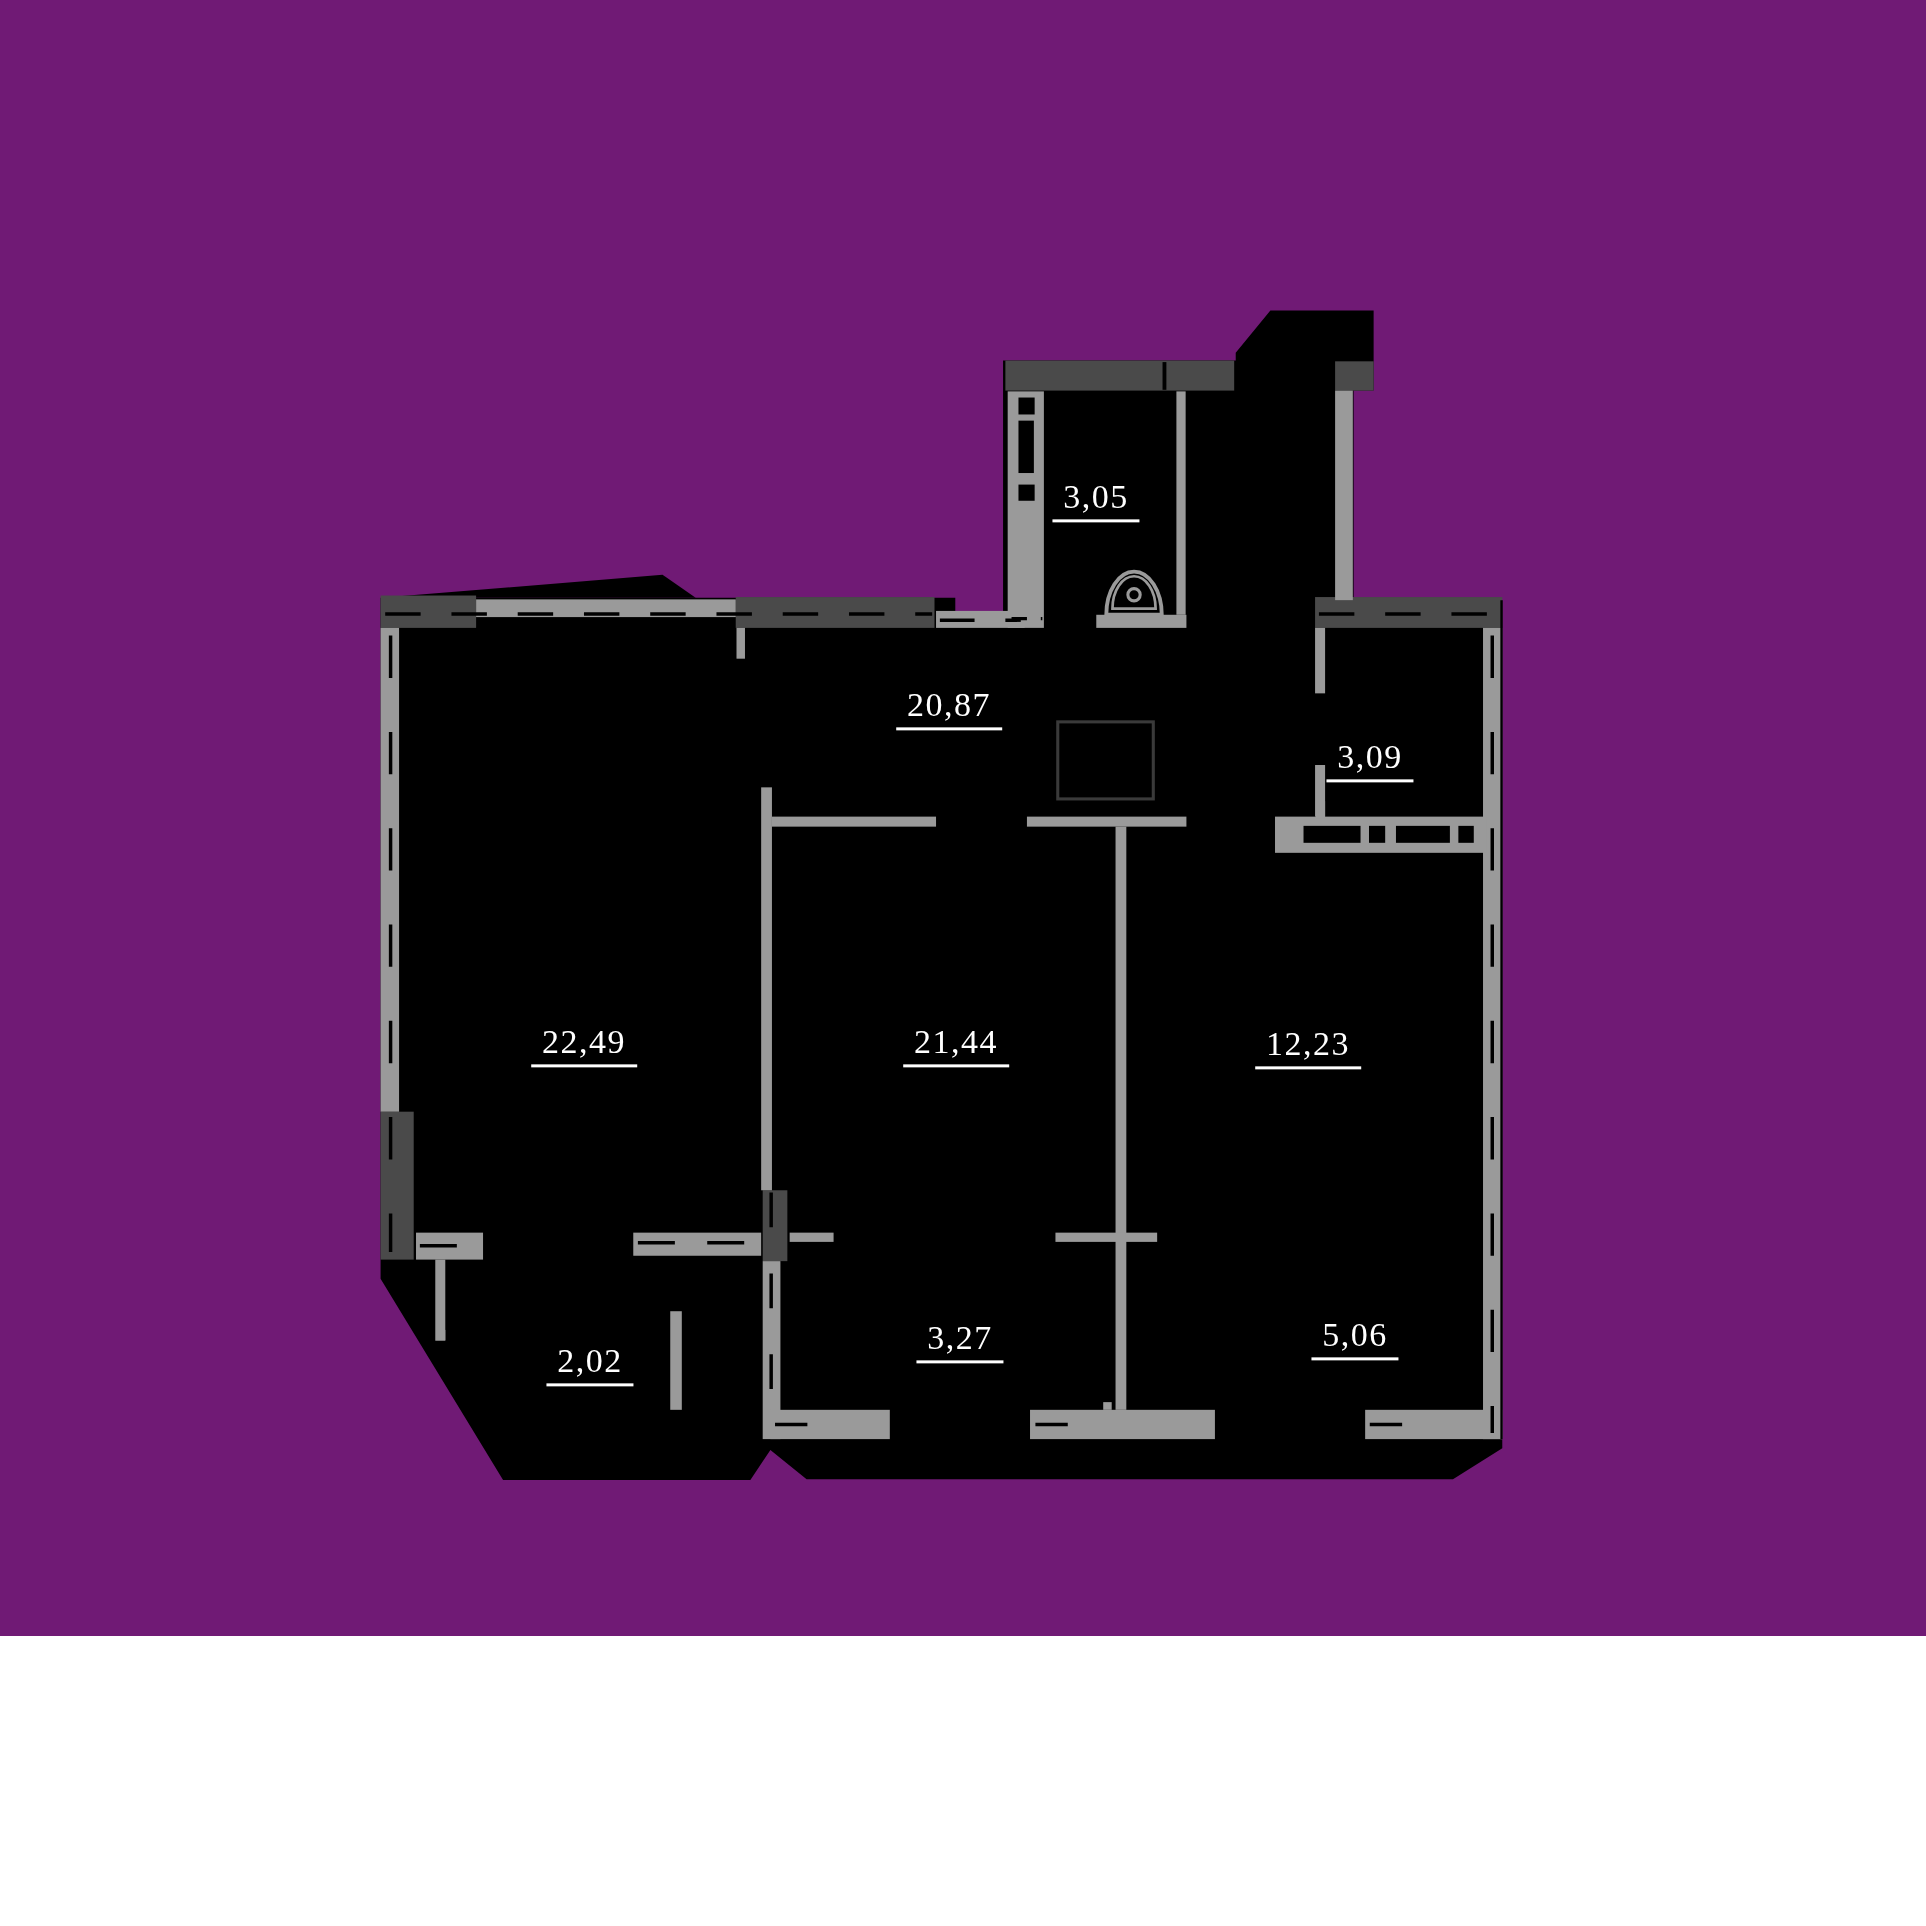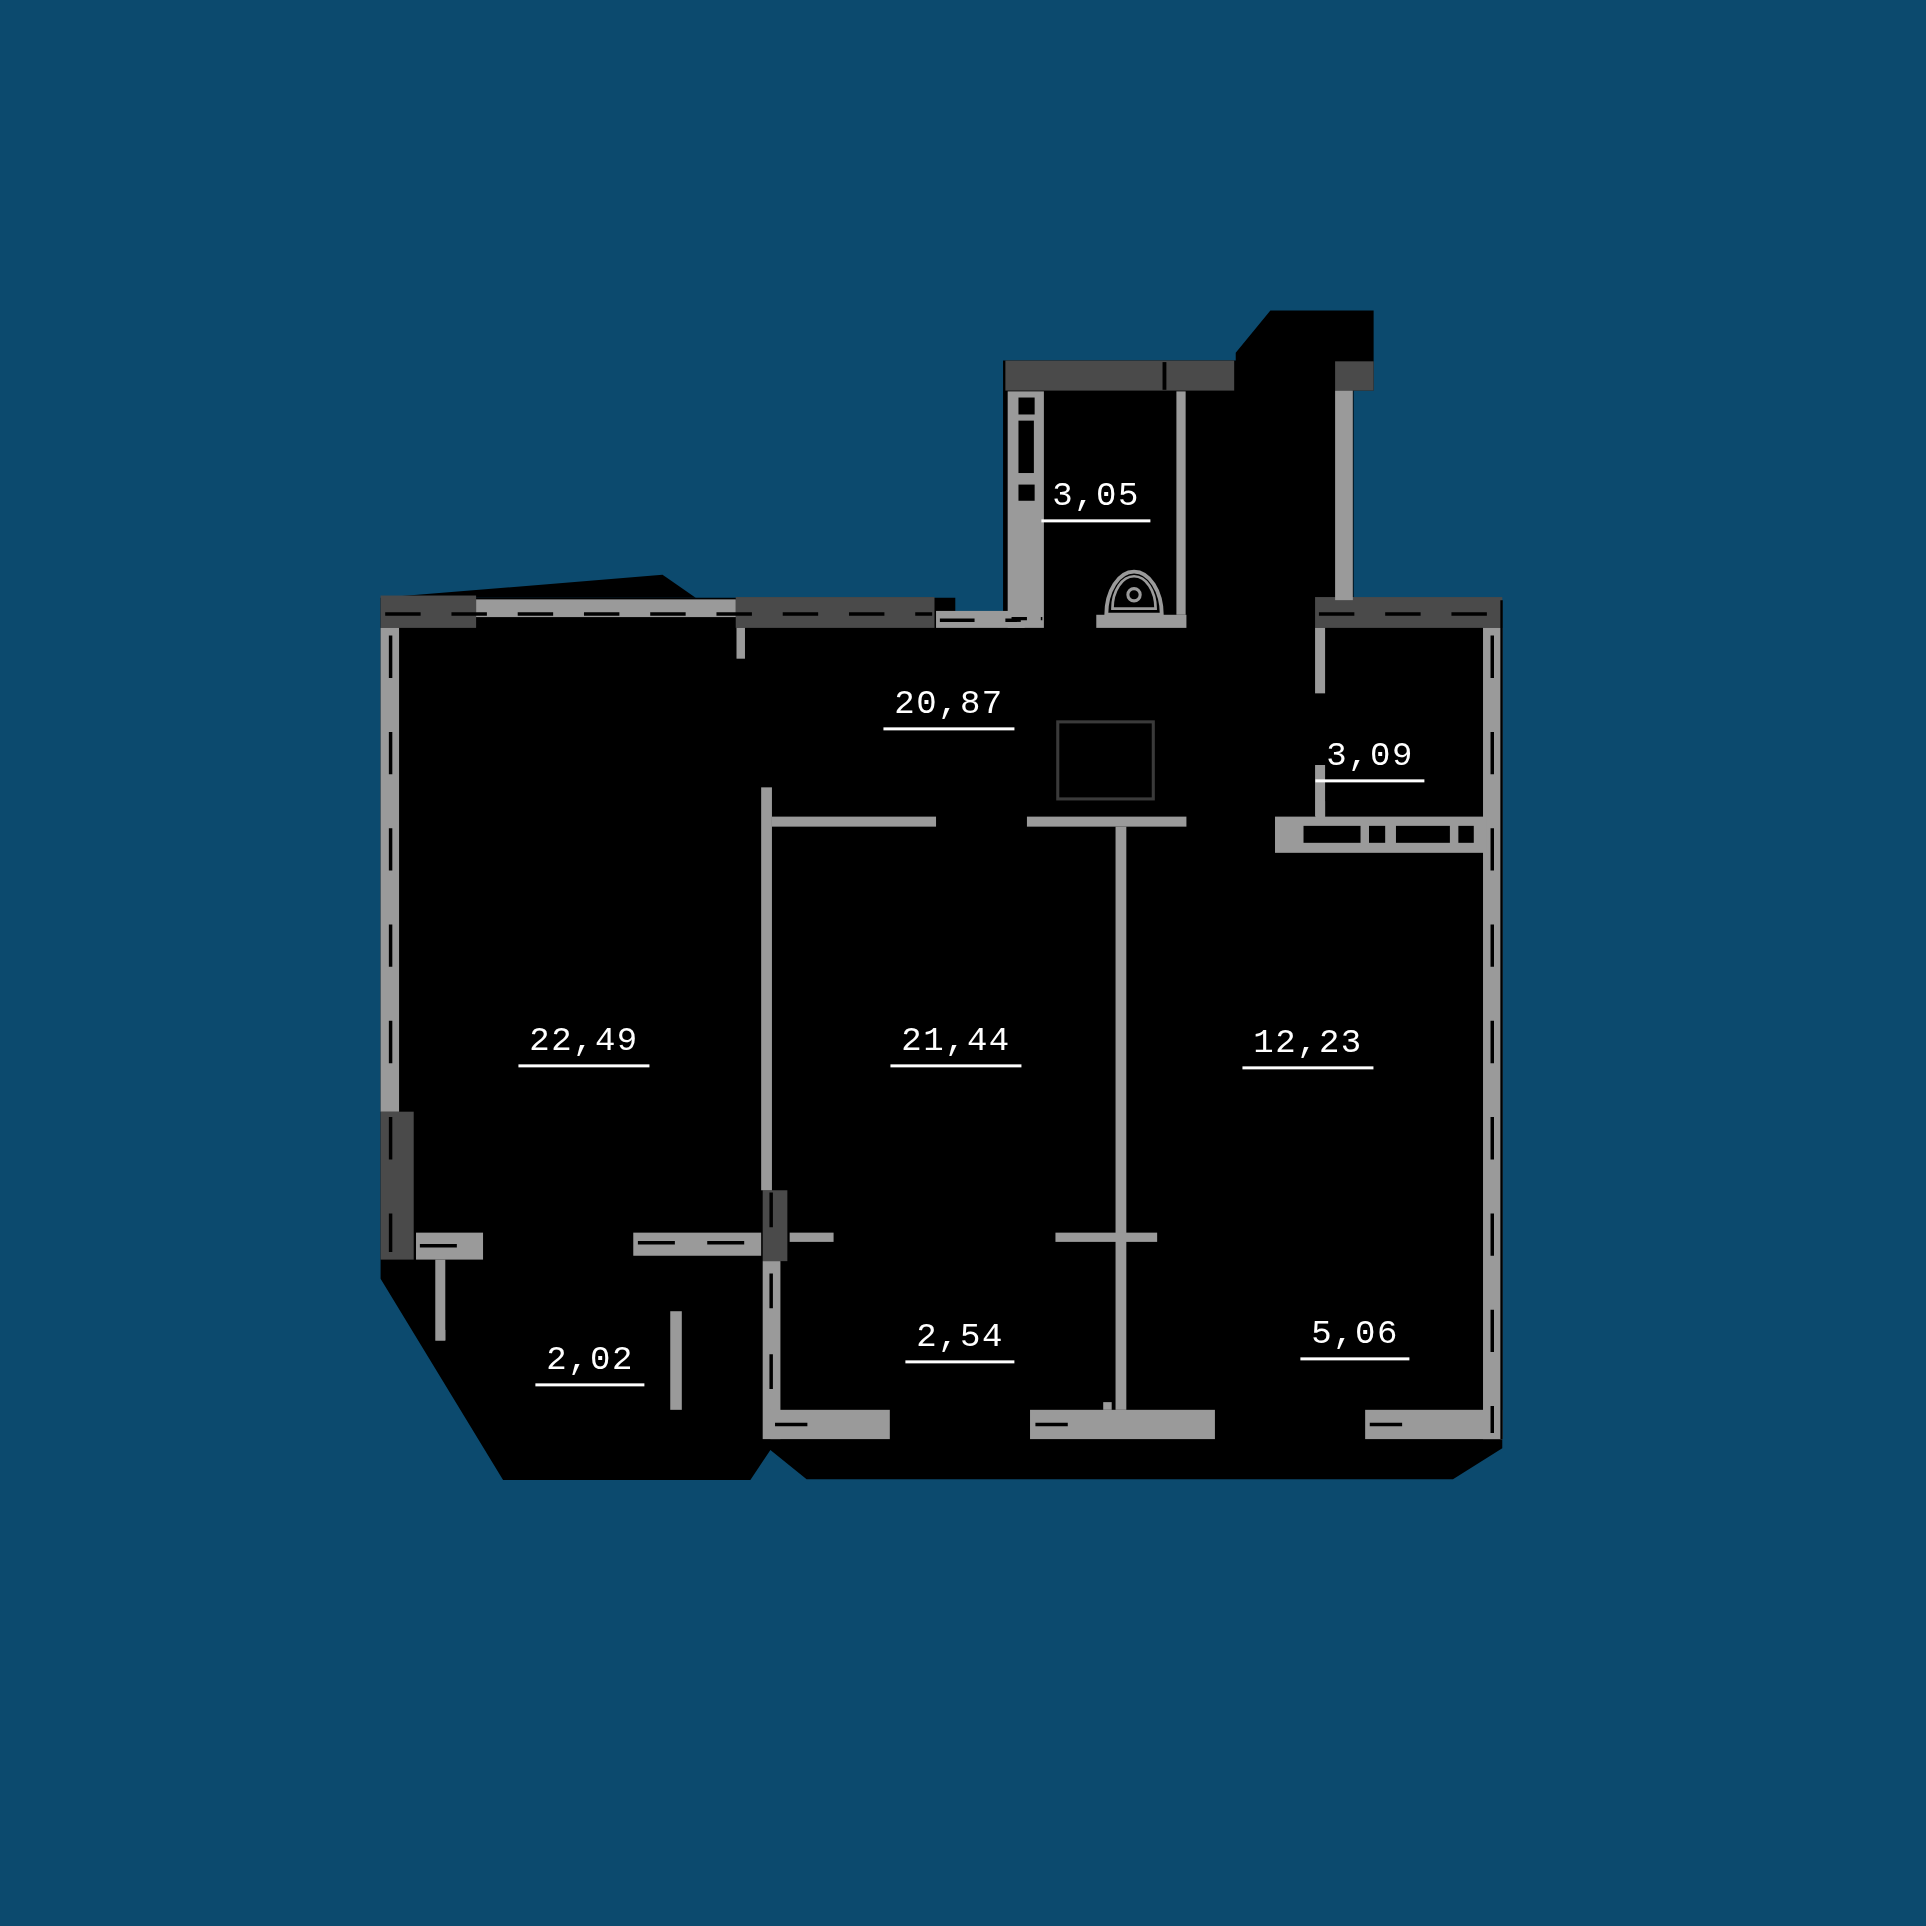--- a/index.html
+++ b/index.html
@@ -1,17 +1,17 @@
 <!DOCTYPE html>
 <html style="font-size:12.3px"><head>
 <meta charset="utf-8">
 <style>
   html,body{margin:0;padding:0;background:#ffffff;}
-  .canvas{position:relative;width:1926px;height:1926px;background:#0c4a6e;overflow:hidden;
-          font-family:Liberation Mono, monospace;}
+  .canvas{position:relative;width:1926px;height:1636px;background:#701a75;overflow:hidden;
+          font-family:Liberation Serif, serif;}
   .plan-svg{position:absolute;left:0;top:0;}
   .room-label{
     position:absolute;transform:translate(-50%,-50%);
     color:#ffffff;font-size:34px;letter-spacing:1.5px;white-space:nowrap;
     padding:0 10.8px 4.6px 10.8px;border-bottom:3.9px solid #ffffff;line-height:1.05;
     text-align:center;
   }
 </style>
 </head>
 <body>
@@ -117,17 +117,17 @@
     </g>
   </svg>
 
   <div class="room-label" style="left:1096px;top:501px;">3,05</div>
   <div class="room-label" style="left:949px;top:709px;">20,87</div>
   <div class="room-label" style="left:1370px;top:737px;margin-top:24px;">3,09</div>
   <div class="room-label" style="left:584px;top:1046px;">22,49</div>
   <div class="room-label" style="left:956px;top:1046px;">21,44</div>
   <div class="room-label" style="left:1308px;top:1048px;">12,23</div>
   <div class="room-label" style="left:590px;top:1365px;">2,02</div>
-  <div class="room-label" style="left:960px;top:1342px;">2,54</div>
+  <div class="room-label" style="left:960px;top:1342px;">3,27</div>
   <div class="room-label" style="left:1355px;top:1339px;text-align:center;">5,06</div>
 
 </div>
 
 
 </body></html>

